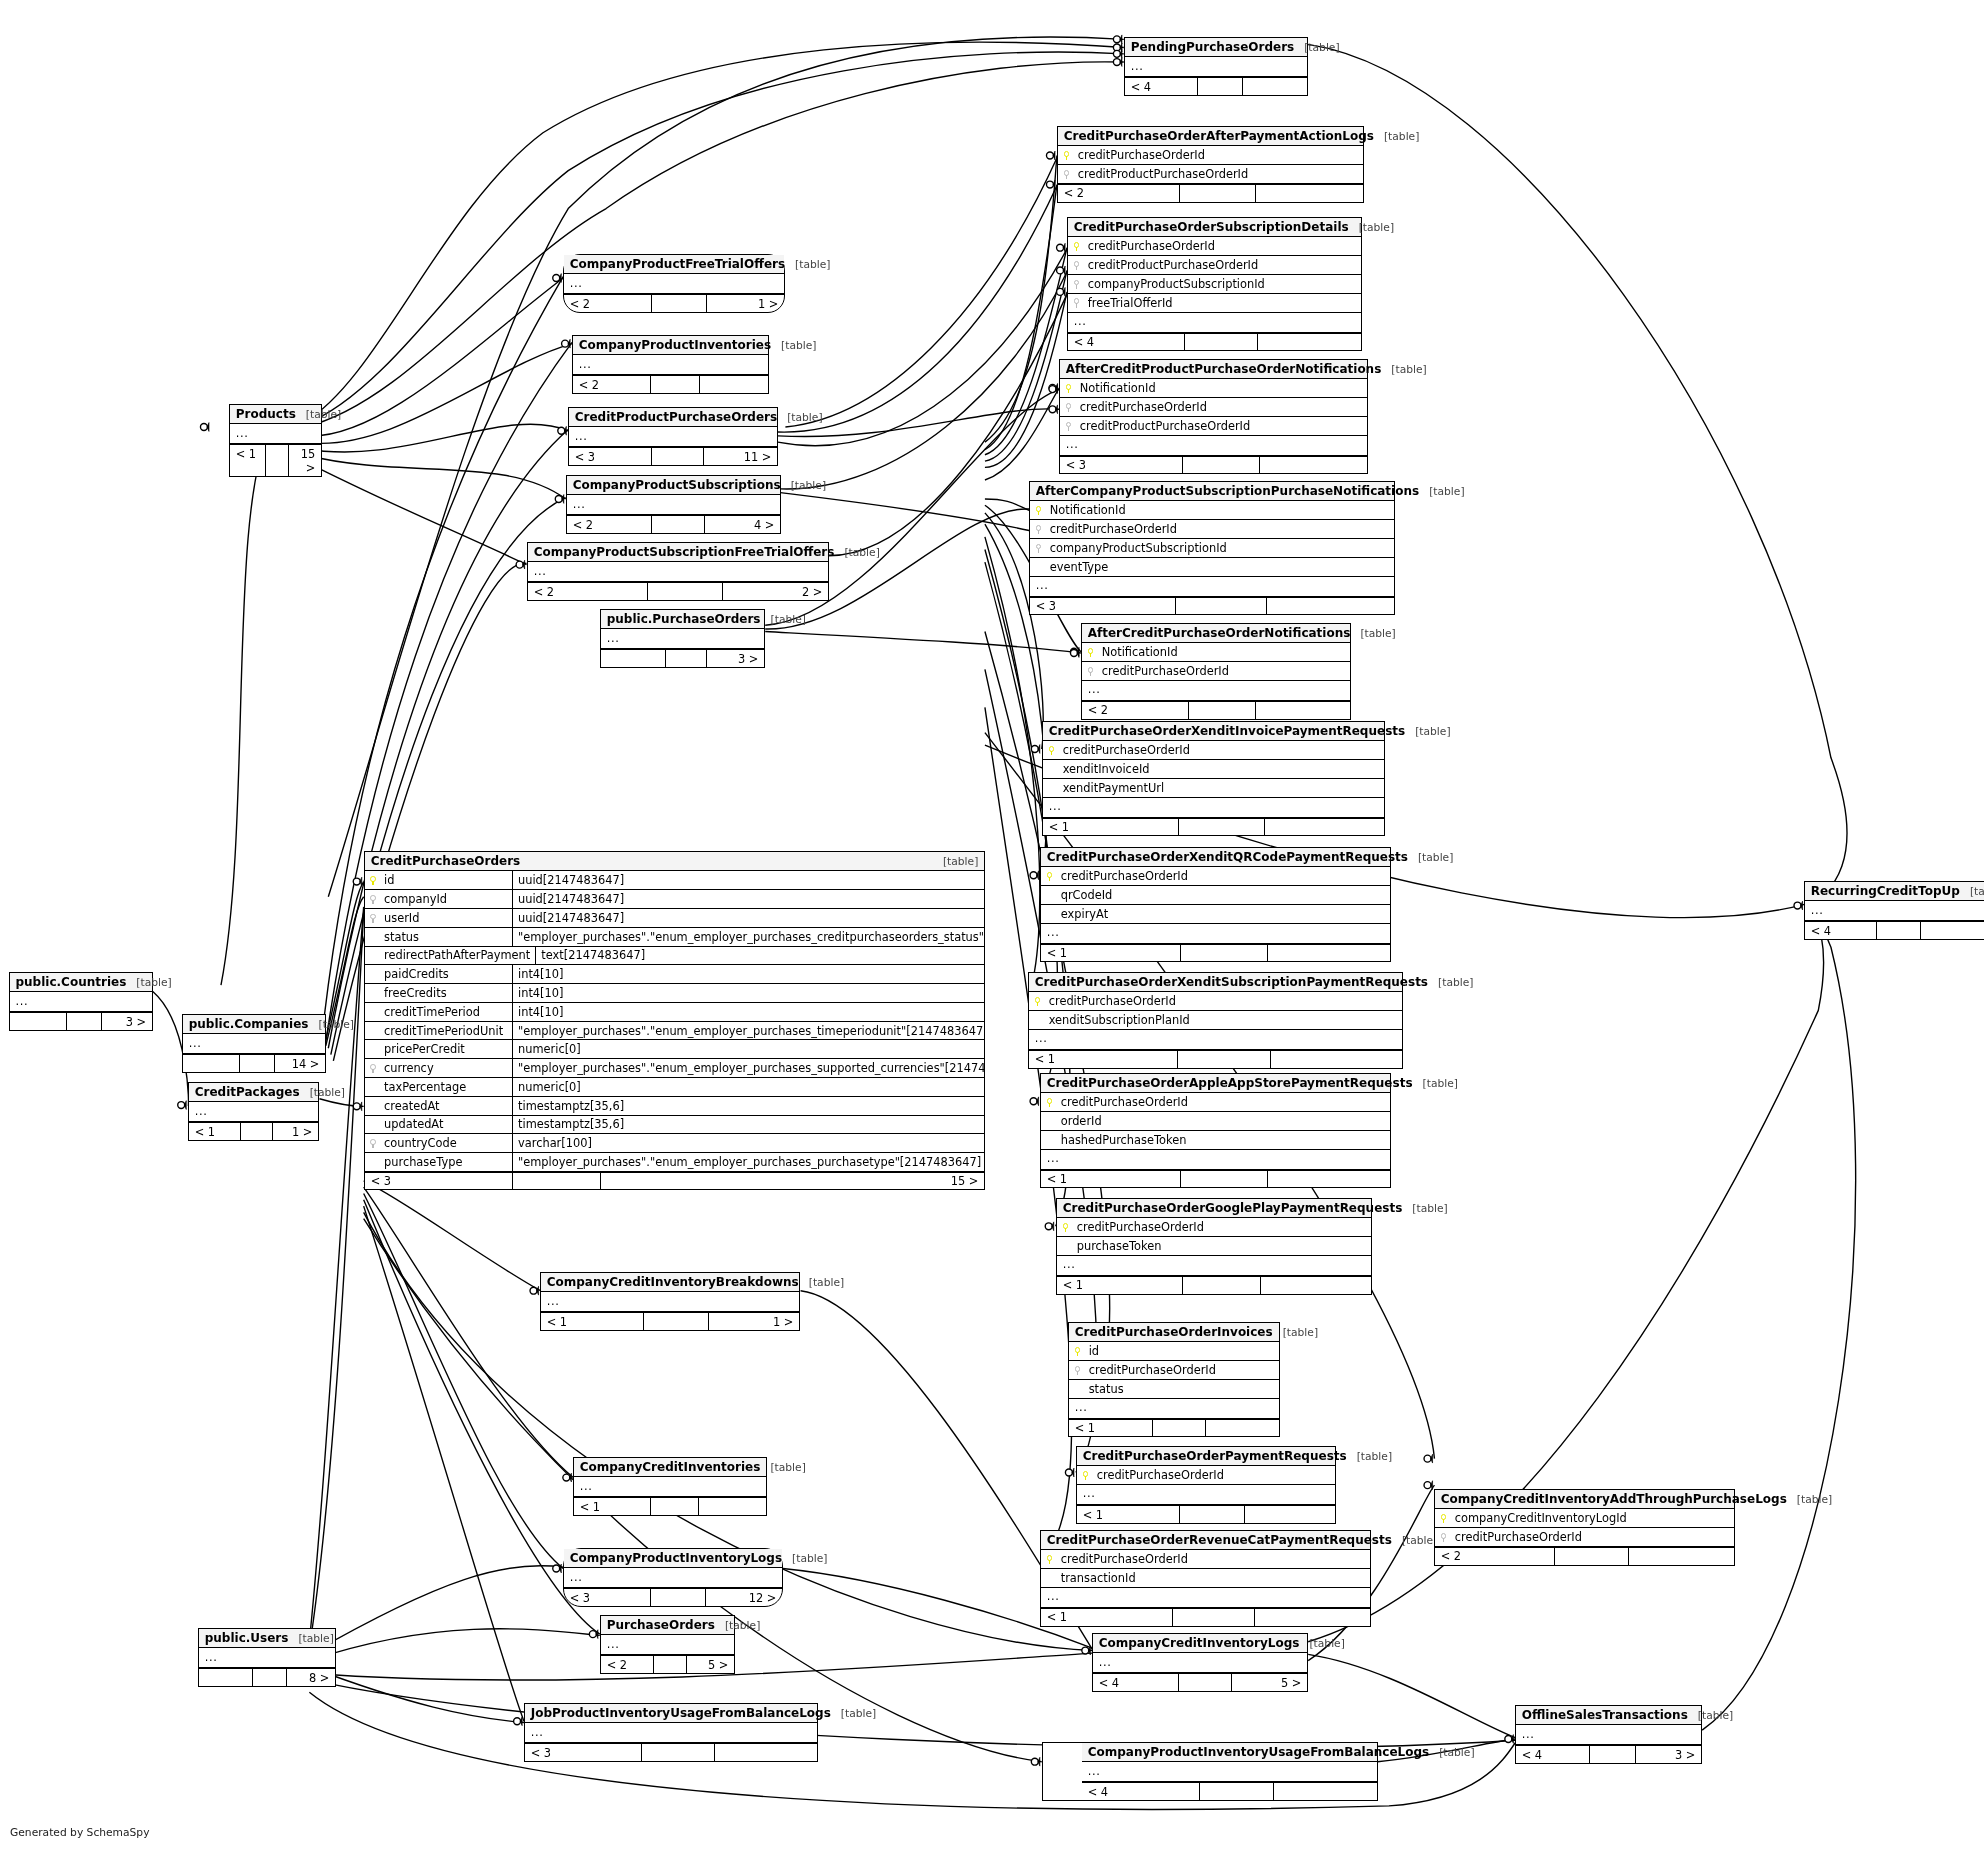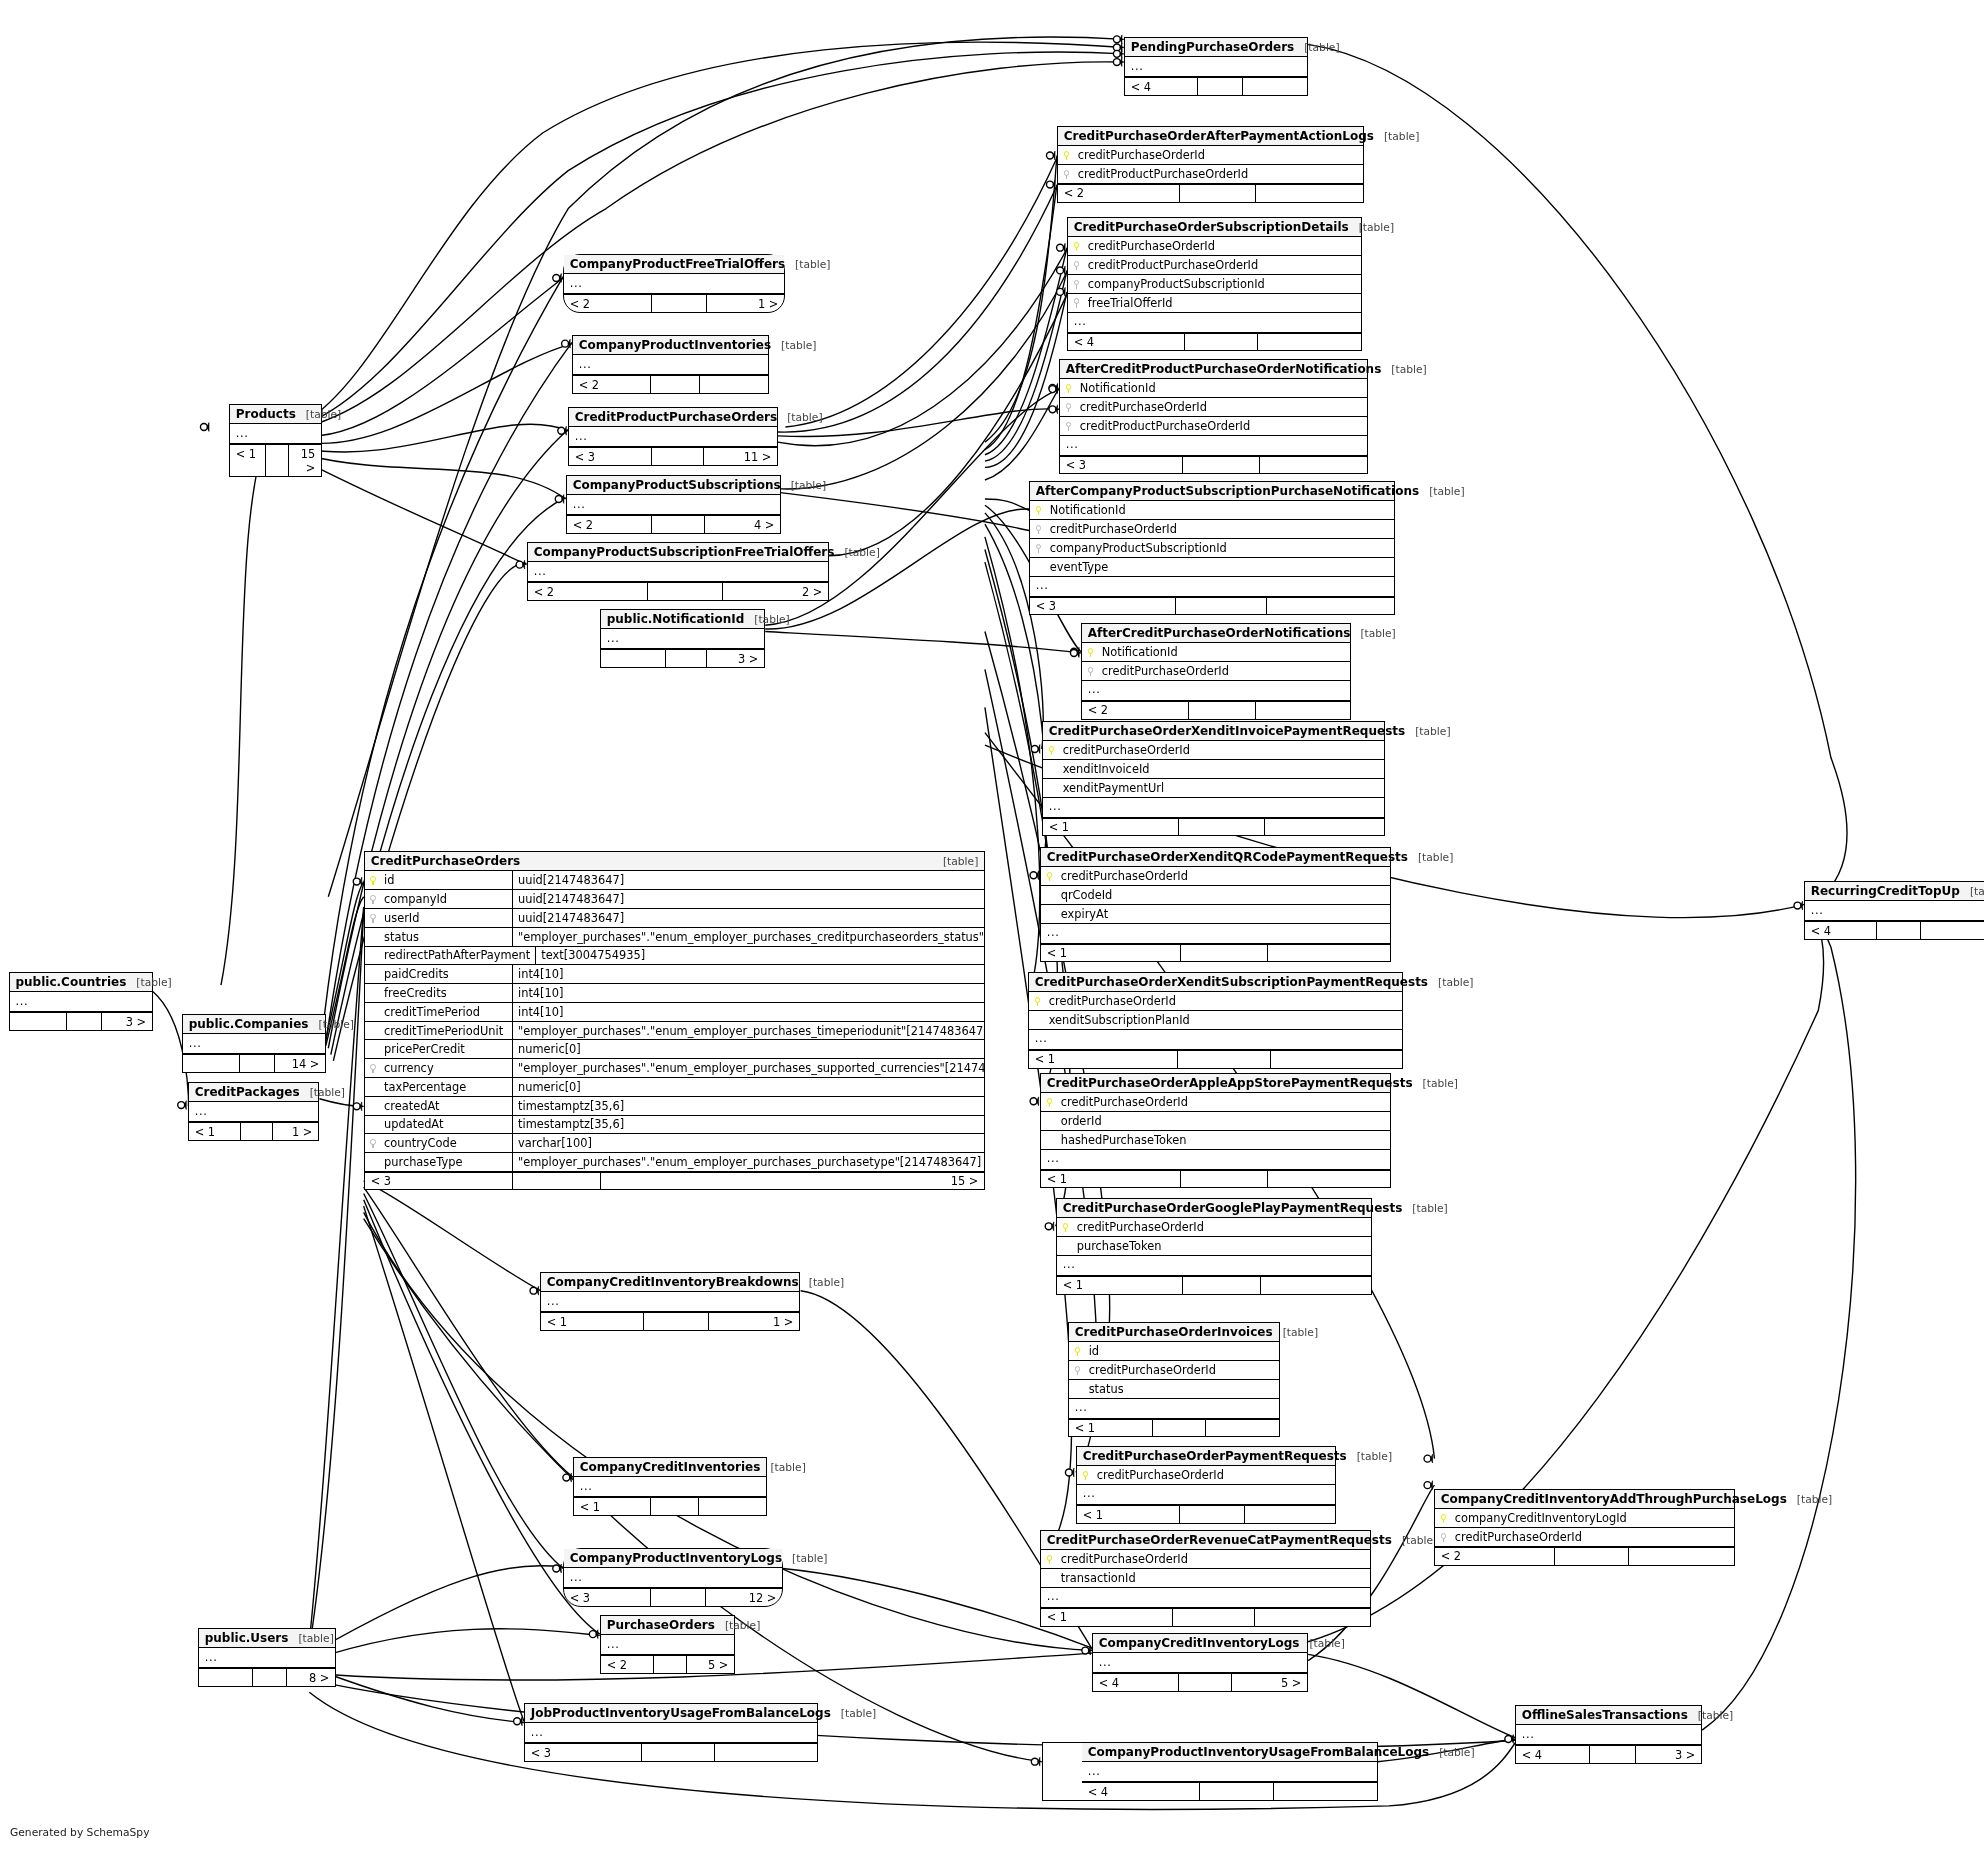--- a/index.html
+++ b/index.html
@@ -595,21 +595,21 @@
         </div>
         <div class="ellip">...</div>
         <div class="foot" style="border-top: 1.3px solid rgb(0, 0, 0);">
           <div class="f1">&lt; 2</div>
           <div class="f2"></div>
           <div class="f3">2 &gt;</div>
         </div>
       </div>
       <div class="tbl" style="left: 600px; top: 609px; width: 165px;">
         <div class="hdr">
-          <span>public.NotificationId</span>
+          <span>public.PurchaseOrders</span>
           <span class="ttag">[table]</span>
         </div>
         <div class="ellip">...</div>
         <div class="foot" style="border-top: 1.3px solid rgb(0, 0, 0);">
           <div class="f1"></div>
           <div class="f2"></div>
           <div class="f3">3 &gt;</div>
         </div>
       </div>
       <div class="tbl" style="left: 229px; top: 404px; width: 93px;">
@@ -691,21 +691,21 @@
             <span class="kw"></span>
             <span class="cname">status</span>
           </div>
           <div class="right">"employer_purchases"."enum_employer_purchases_creditpurchaseorders_status"[2147483647]</div>
         </div>
         <div class="col">
           <div class="left">
             <span class="kw"></span>
             <span class="cname">redirectPathAfterPayment</span>
           </div>
-          <div class="right">text[3004754935]</div>
+          <div class="right">text[2147483647]</div>
         </div>
         <div class="col">
           <div class="left">
             <span class="kw"></span>
             <span class="cname">paidCredits</span>
           </div>
           <div class="right">int4[10]</div>
         </div>
         <div class="col">
           <div class="left">

